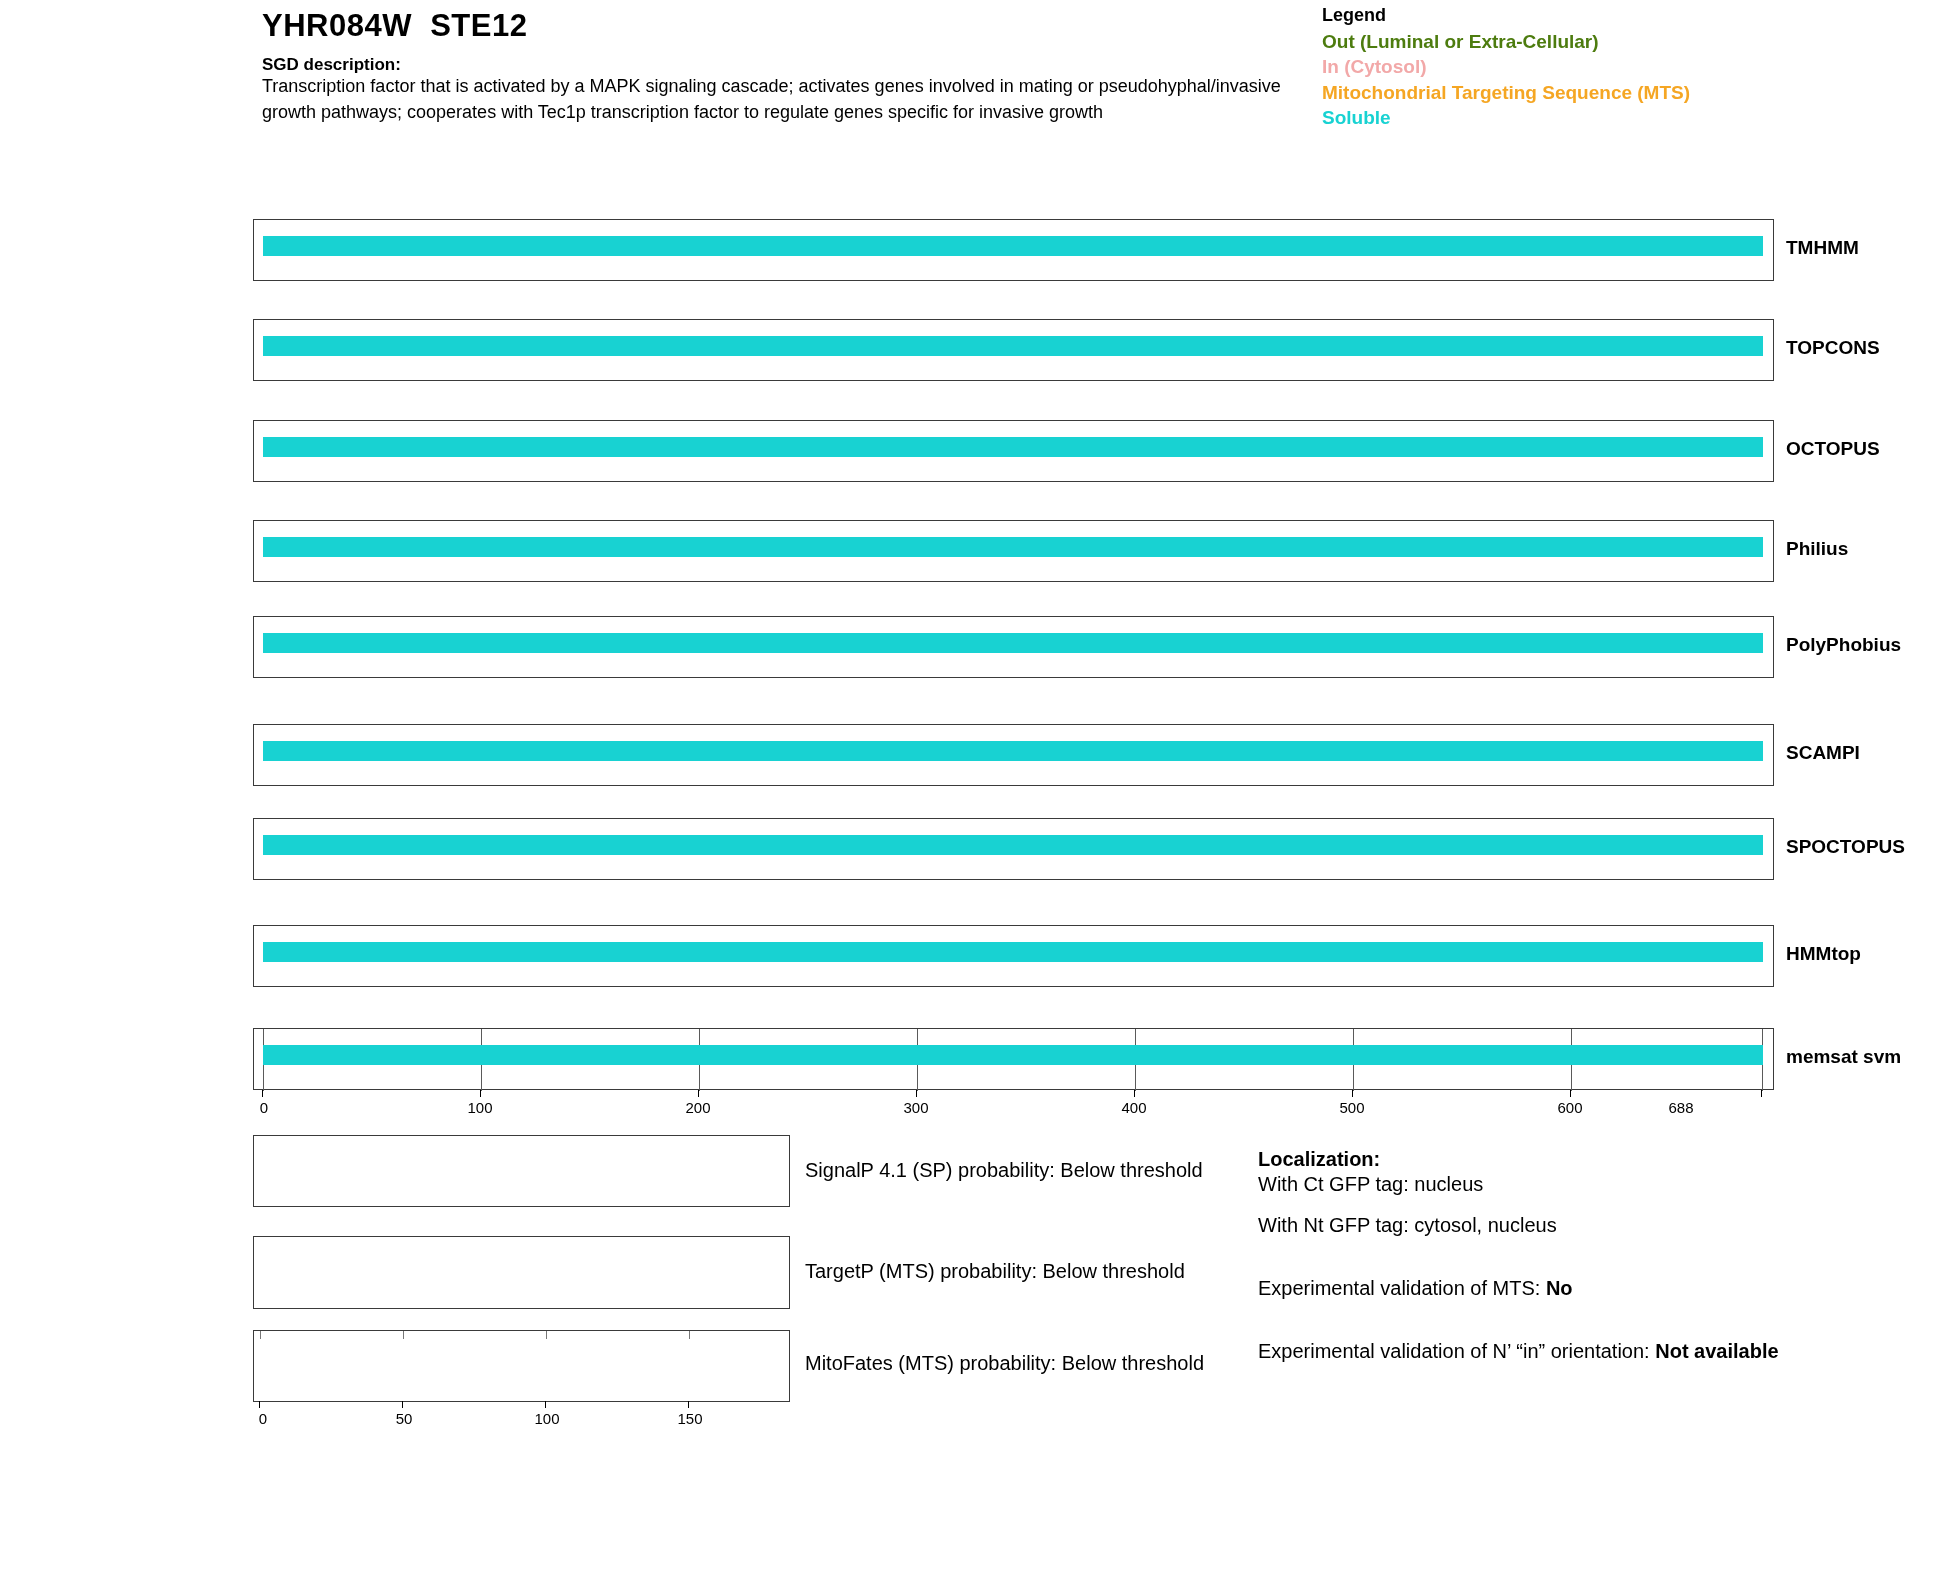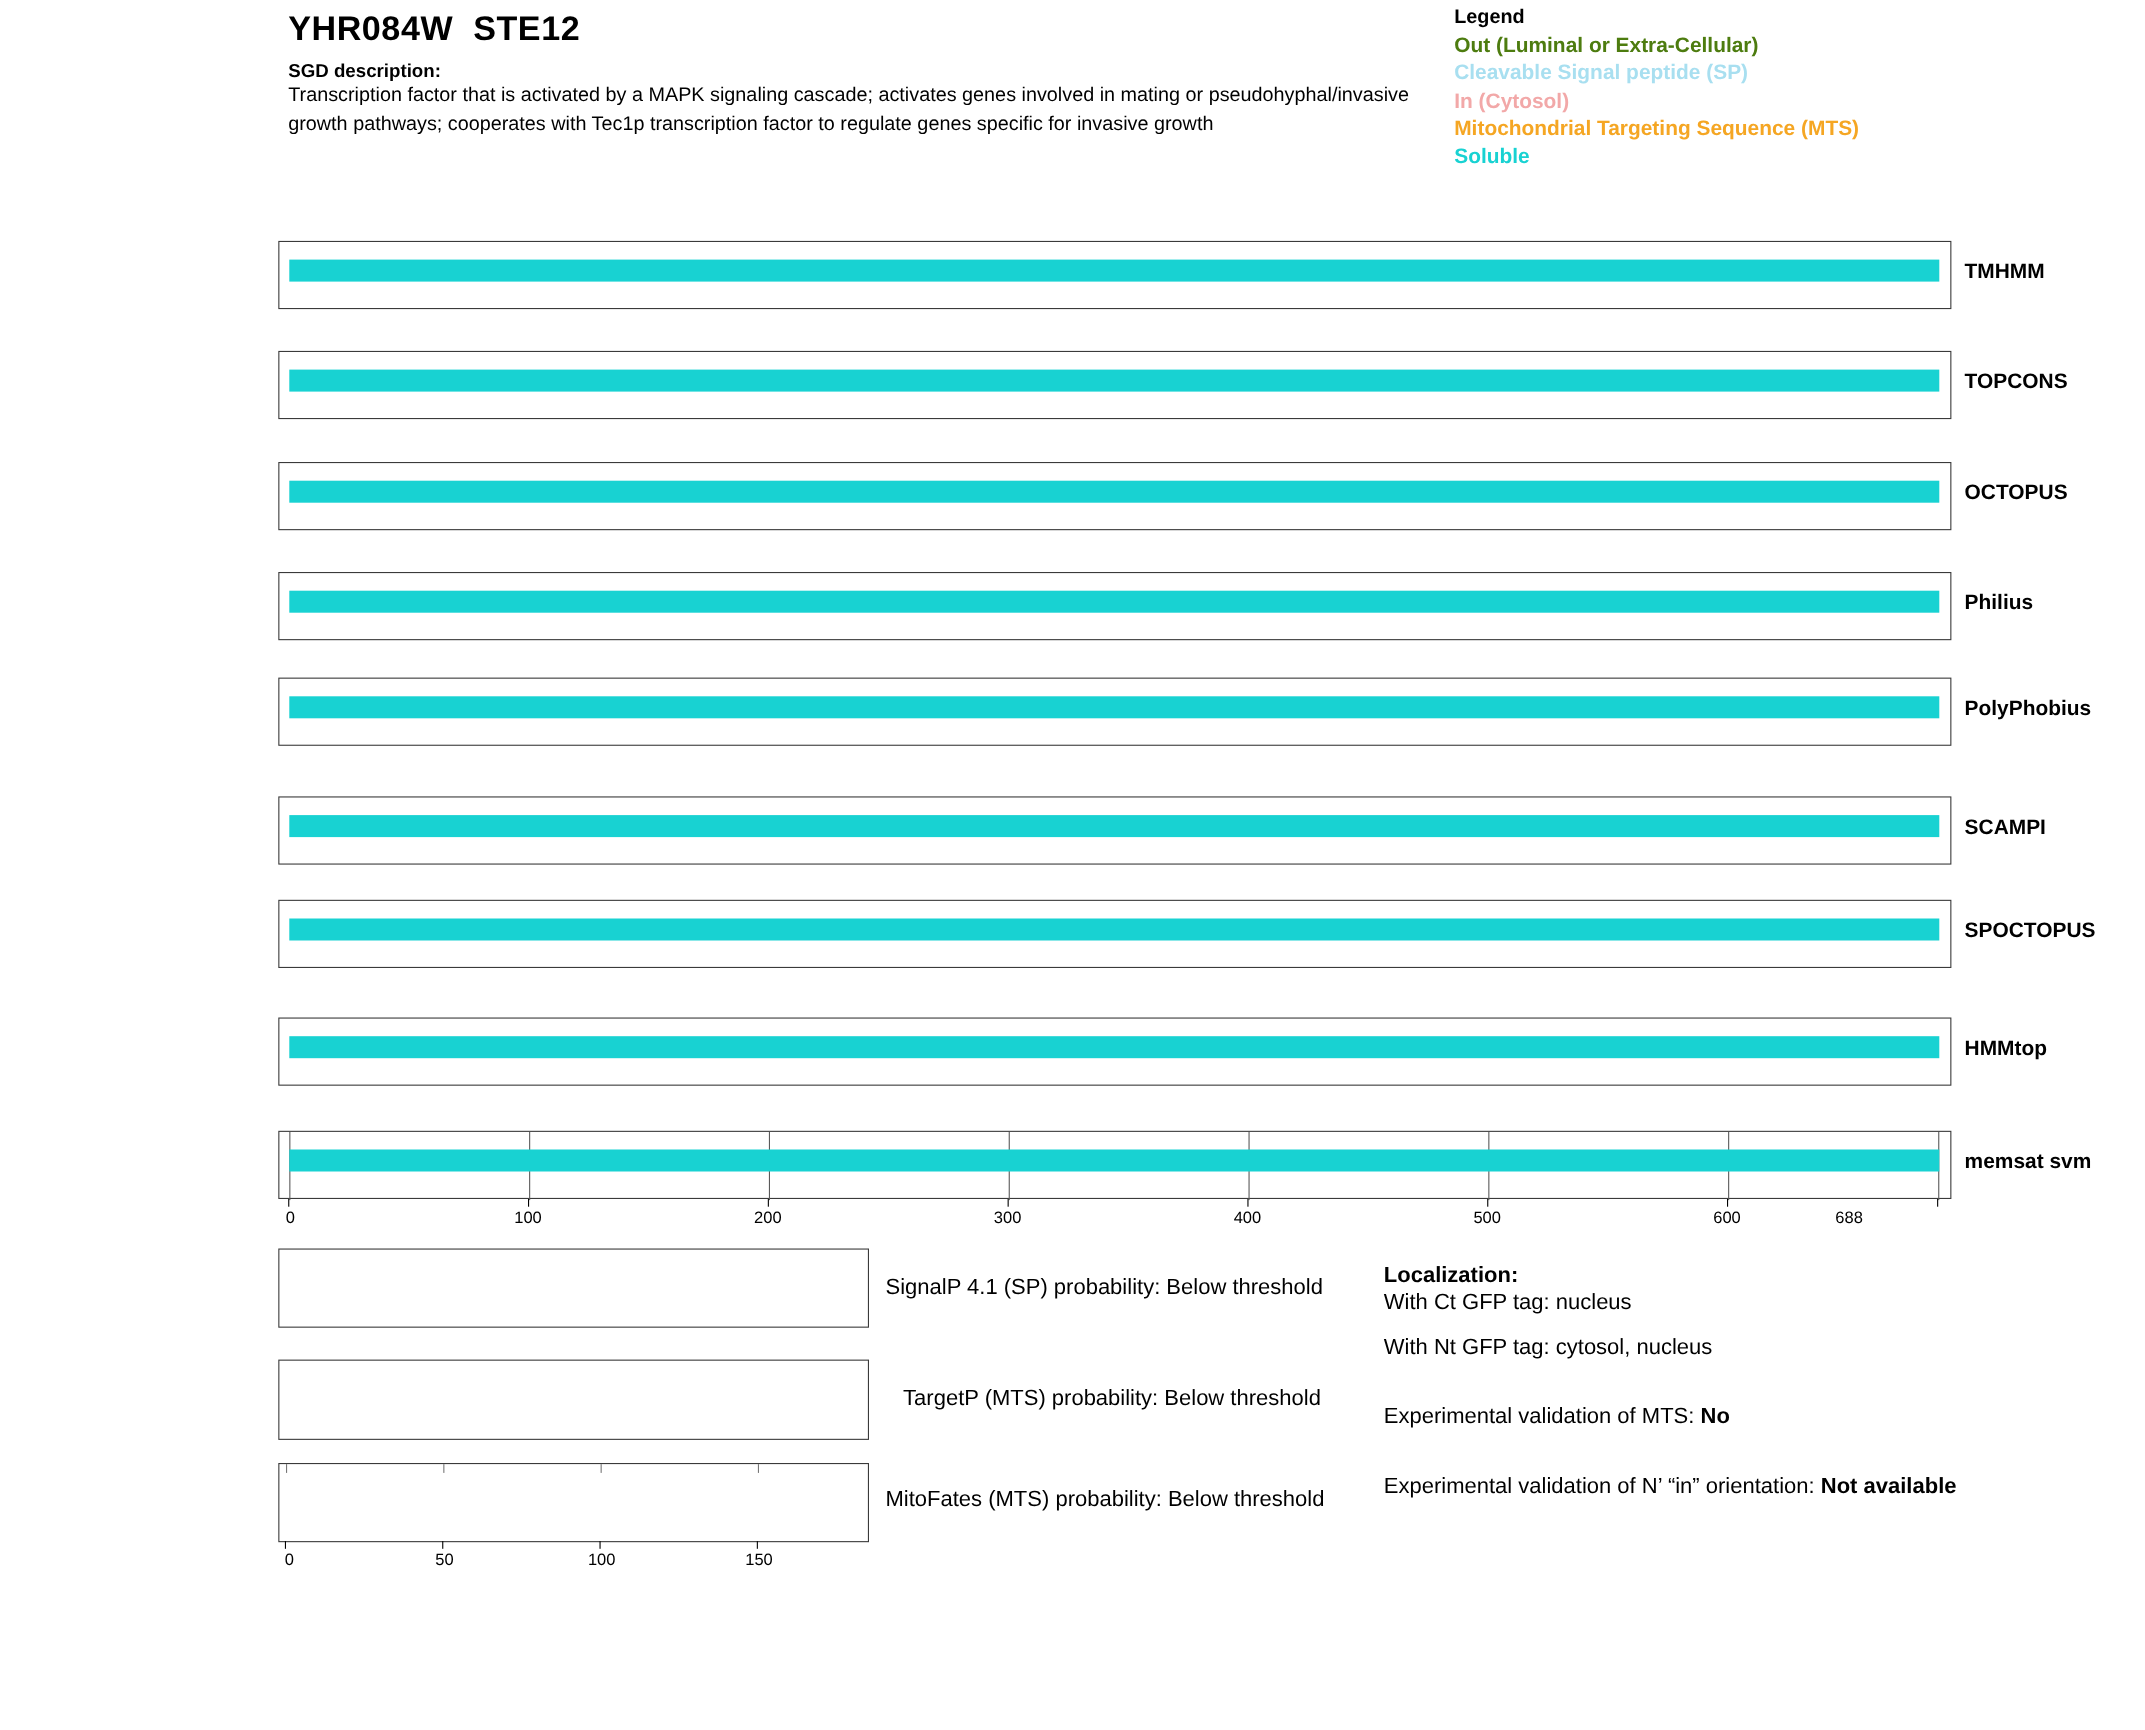--- a/index.html
+++ b/index.html
@@ -201,21 +201,20 @@
 
 <div class="page">
 
   <div id="gene-title">YHR084W  STE12</div>
   <div id="sgd-label">SGD description:</div>
   <div id="sgd-description">Transcription factor that is activated by a MAPK signaling cascade; activates genes involved in mating or pseudohyphal/invasive growth pathways; cooperates with Tec1p transcription factor to regulate genes specific for invasive growth</div>
 
   <div id="legend">
     <div class="legend-title">Legend</div>
     <div class="legend-entry" style="color:#4d7c0f">Out (Luminal or Extra-Cellular)</div>
-    <div class="legend-entry" style="color:#a8dff0">Cleavable Signal peptide (SP)</div>
     <div class="legend-entry" style="color:#f2a8a8">In (Cytosol)</div>
     <div class="legend-entry" style="color:#f5a623">Mitochondrial Targeting Sequence (MTS)</div>
     <div class="legend-entry" style="color:#18d2d2">Soluble</div>
   </div>
 
   <div class="track-row" style="top:219px;">
     <div class="track-box">
       <div class="track-bar" style="background:#18d2d2"></div>
     </div>
     <div class="track-label">TMHMM</div>
@@ -302,21 +301,21 @@
     <div class="axis-tick-label" style="left:881px;">400</div>
     <div class="axis-tick-label" style="left:1099px;">500</div>
     <div class="axis-tick-label" style="left:1317px;">600</div>
     <div class="axis-tick-label" style="left:1428px;">688</div>
   </div>
 
   <div class="plot-box" style="top:1135px; height:72px;"></div>
   <div class="plot-text" style="top:1157px;">SignalP 4.1 (SP) probability: Below threshold</div>
 
   <div class="plot-box" style="top:1236px; height:73px;"></div>
-  <div class="plot-text" style="top:1258px;margin-left:16px;">TargetP (MTS) probability: Below threshold</div>
+  <div class="plot-text" style="top:1258px;">TargetP (MTS) probability: Below threshold</div>
 
   <div class="plot-box" style="top:1330px; height:72px;">
     <div class="inner-tick" style="left:6px;"></div>
     <div class="inner-tick" style="left:149px;"></div>
     <div class="inner-tick" style="left:292px;"></div>
     <div class="inner-tick" style="left:435px;"></div>
   </div>
   <div class="plot-text" style="top:1350px;">MitoFates (MTS) probability: Below threshold</div>
 
   <div id="mito-axis">

